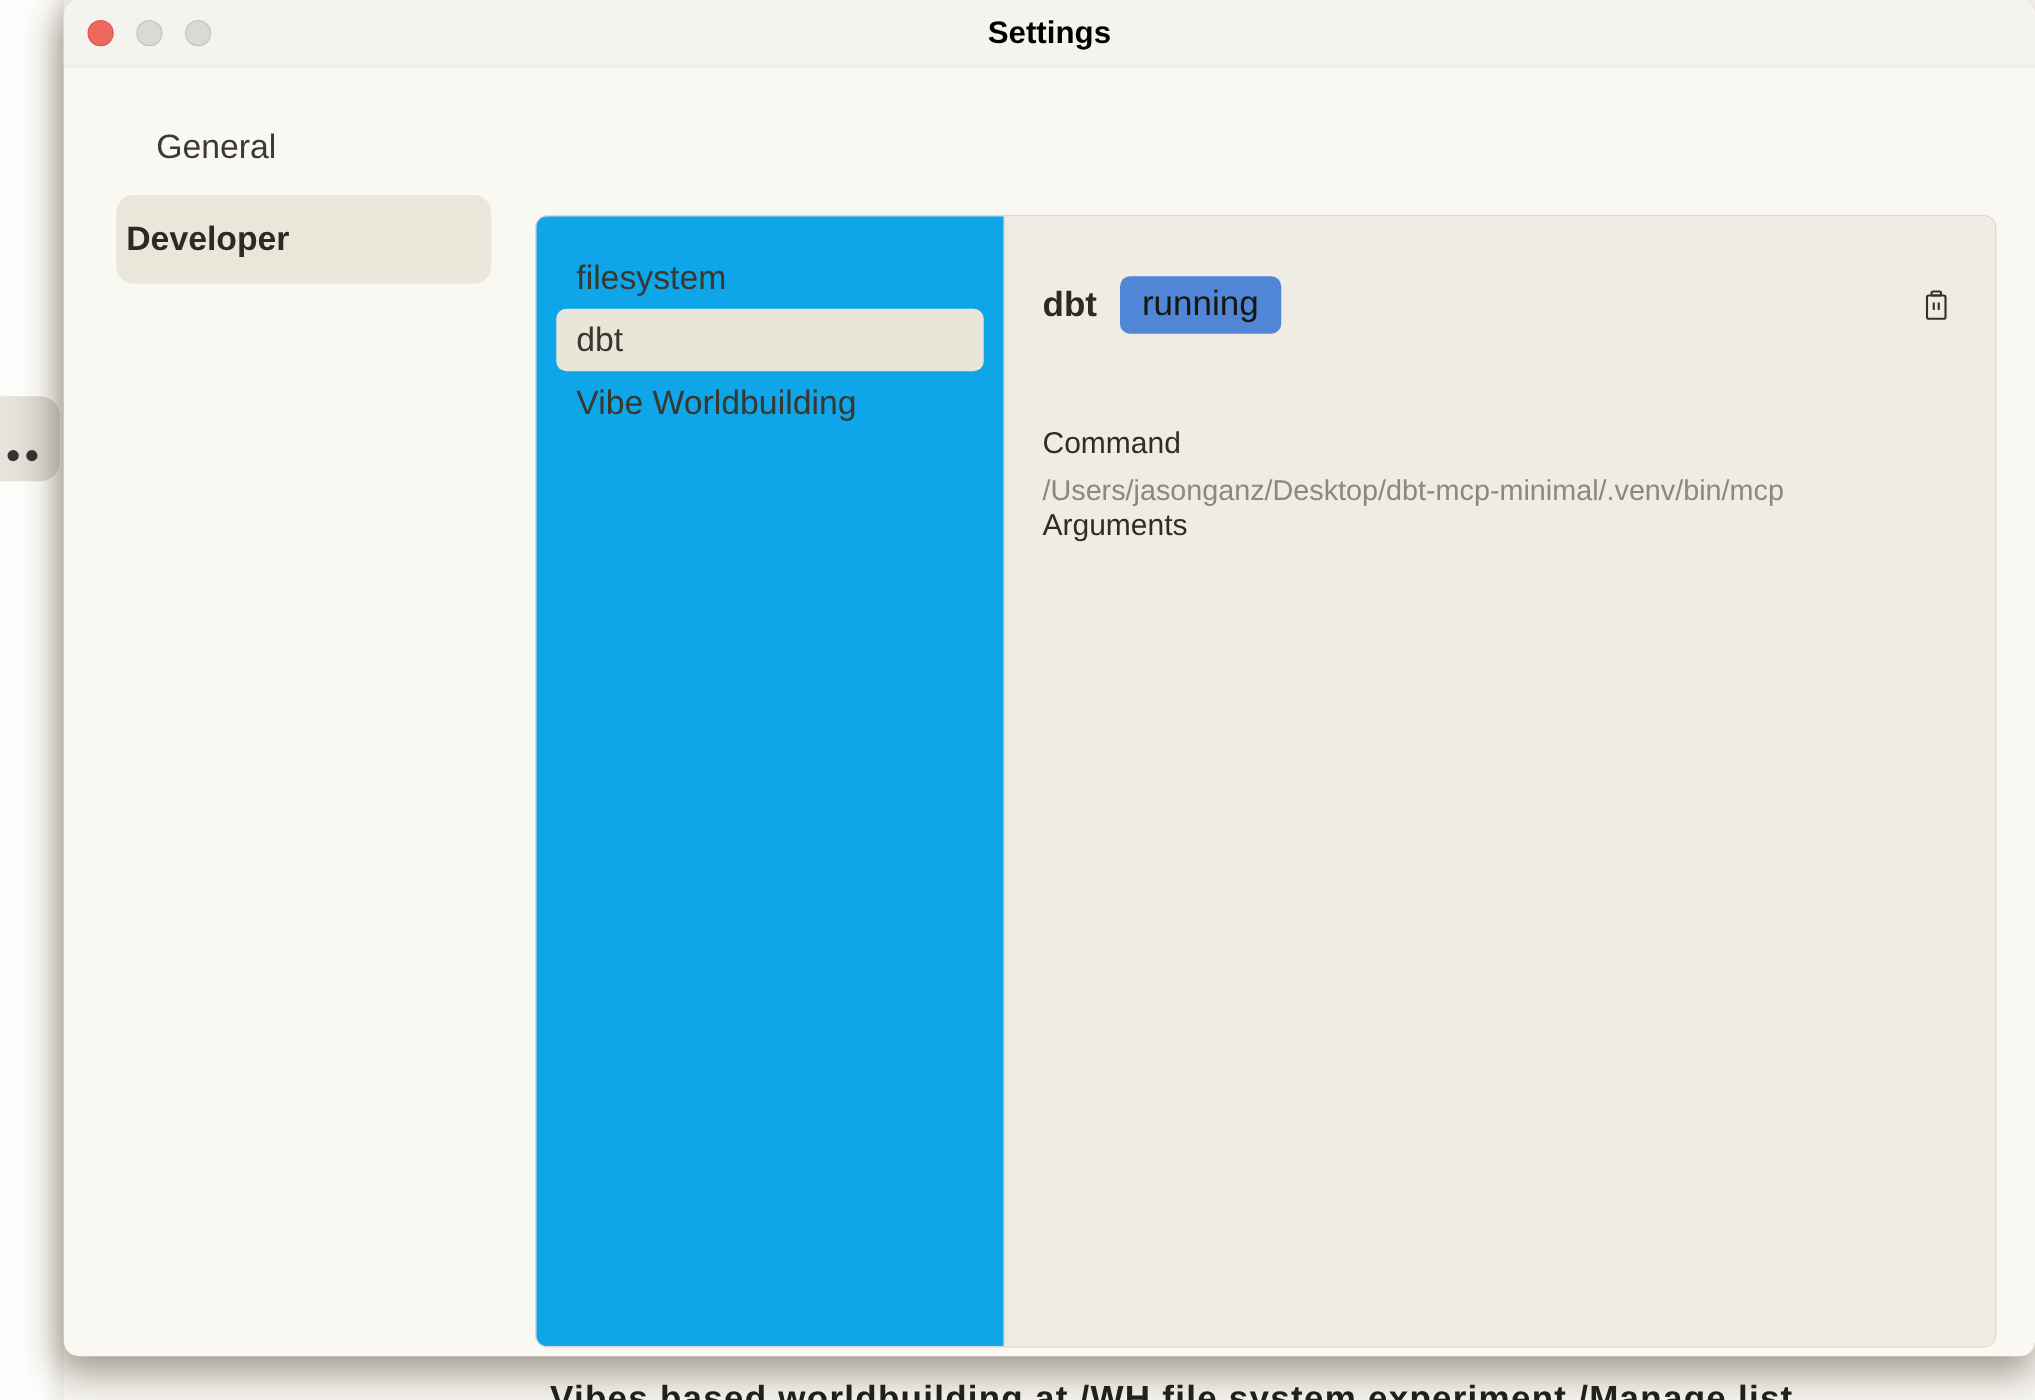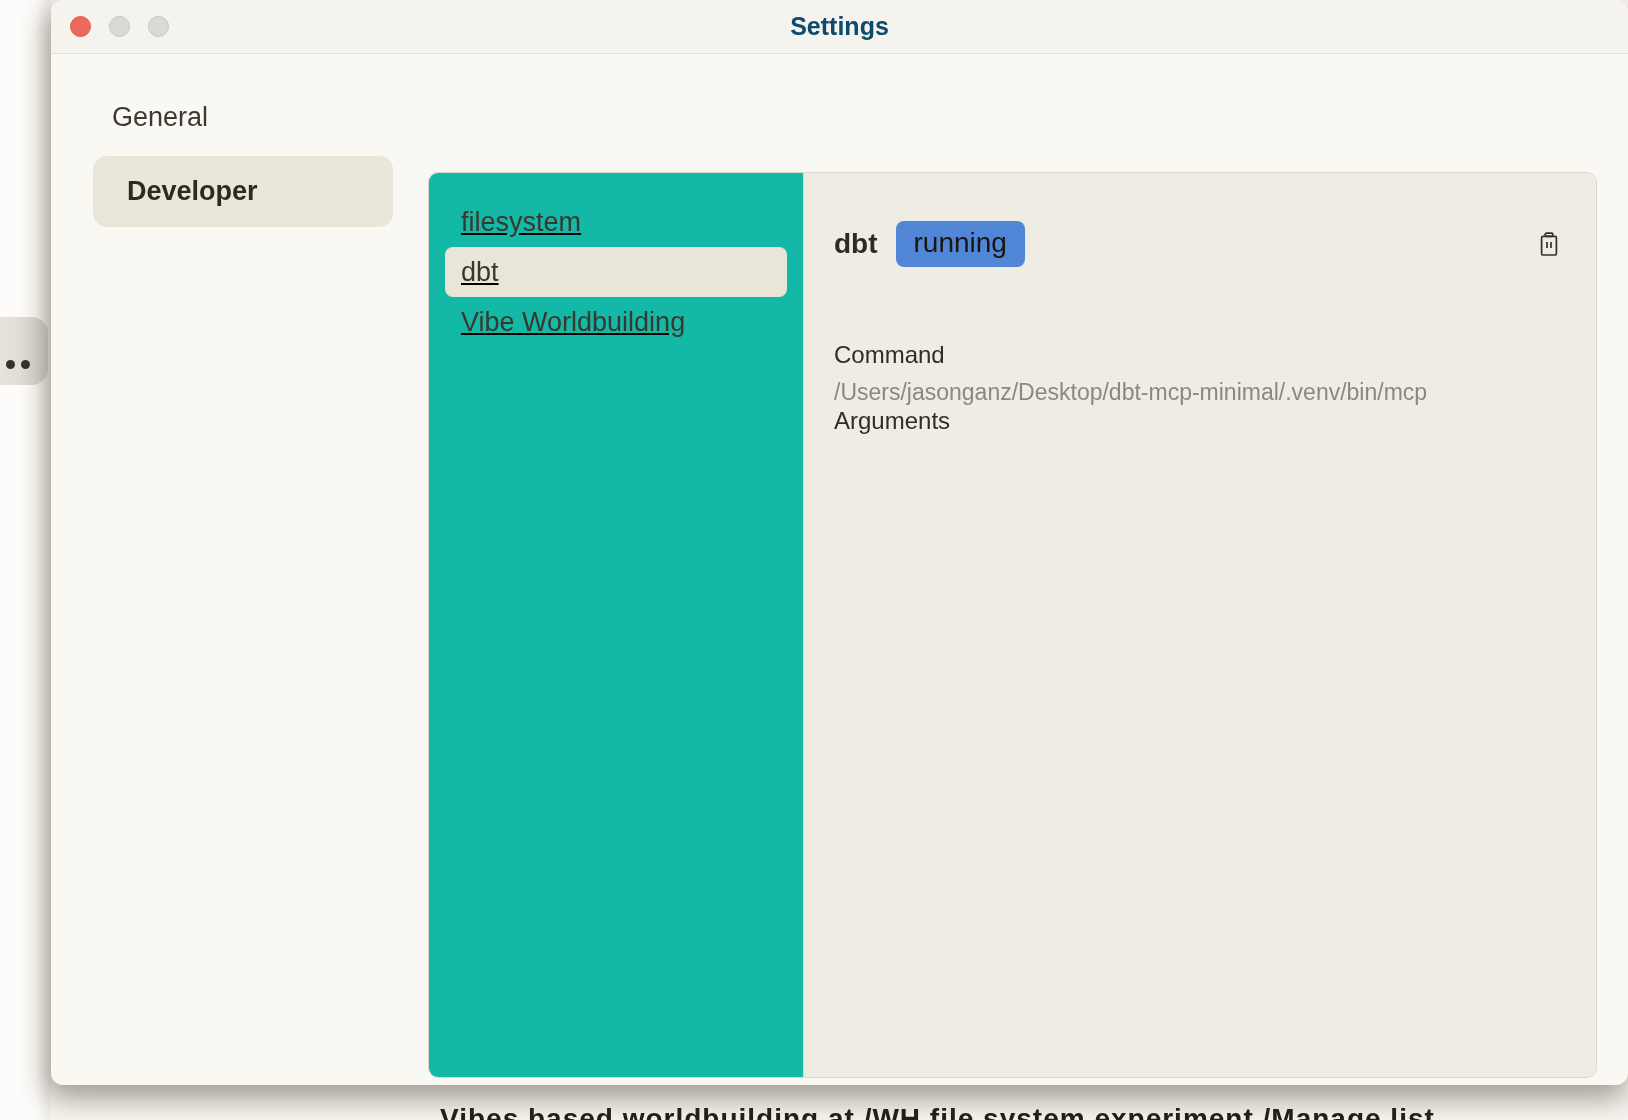--- a/index.html
+++ b/index.html
@@ -40,48 +40,48 @@
     position:absolute; left:0; top:0; right:0; height:54px;
     background:#f4f3ee; border-bottom:1px solid #e2e0d9;
     border-radius:12px 12px 0 0;
   }
   .lights { position:absolute; left:19px; top:16px; display:flex; gap:18px; }
   .light { width:21px; height:21px; border-radius:50%; }
   .light.red { background:#ec695c; border:1px solid #dd5a4e; }
   .light.gray { background:#dbd9d5; border:1px solid #c7c5c0; }
   .win-title {
     position:absolute; left:0; right:0; top:12px; text-align:center;
-    font-size:25px; font-weight:bold; color:#0c4a6e;
+    font-size:25px; font-weight:bold; color:#000000;
   }
 
   
-  .side-item { position:absolute; font-size:27px; color:#3b3931; }
+  .side-item { position:absolute; font-size:27px; color:#3b3931;margin-left:13px; }
   .side-general { left:61px; top:102px; }
   .side-dev-box {
     position:absolute; left:42px; top:156px; width:300px; height:71px;
     background:#e9e6da; border-radius:14px;
-    display:flex; align-items:center; padding-left:34px;
+    display:flex; align-items:center; padding-left:8px;
     font-size:27px; font-weight:bold; color:#2c2a23;
   }
 
   
   .desc {
     position:absolute; left:374px; top:84px; width:1055px;
     font-size:23px; line-height:30px; color:#53514a;
   }
   .desc .learn-more { color:#53514a; cursor:pointer; }
 
   
   .panel {
     position:absolute; left:377px; top:172px; width:1169px; height:906px;
     border:1px solid #dbd8ce; border-radius:10px;
     background:#f4f2ec; overflow:hidden;
     display:flex;
   }
-  .list-col { position:relative; width:374px; height:100%; background:#14b8a6; padding-top:24px;text-decoration:underline; }
+  .list-col { position:relative; width:374px; height:100%; background:#0ea5e9; padding-top:24px; }
   .list-row {
     margin:0 16px; padding-left:16px; height:50px; line-height:50px;
     font-size:27px; color:#383629; color:#39372e; border-radius:8px;
     white-space:nowrap;
   }
   .list-row.selected { background:#e9e6d9; }
   .edit-config-btn {
     position:absolute; left:84px; bottom:12px; width:223px; height:64px;
     background:linear-gradient(180deg,#f9f7ef,#f2f0e6);
     border:1px solid #dedbce; border-radius:12px;

